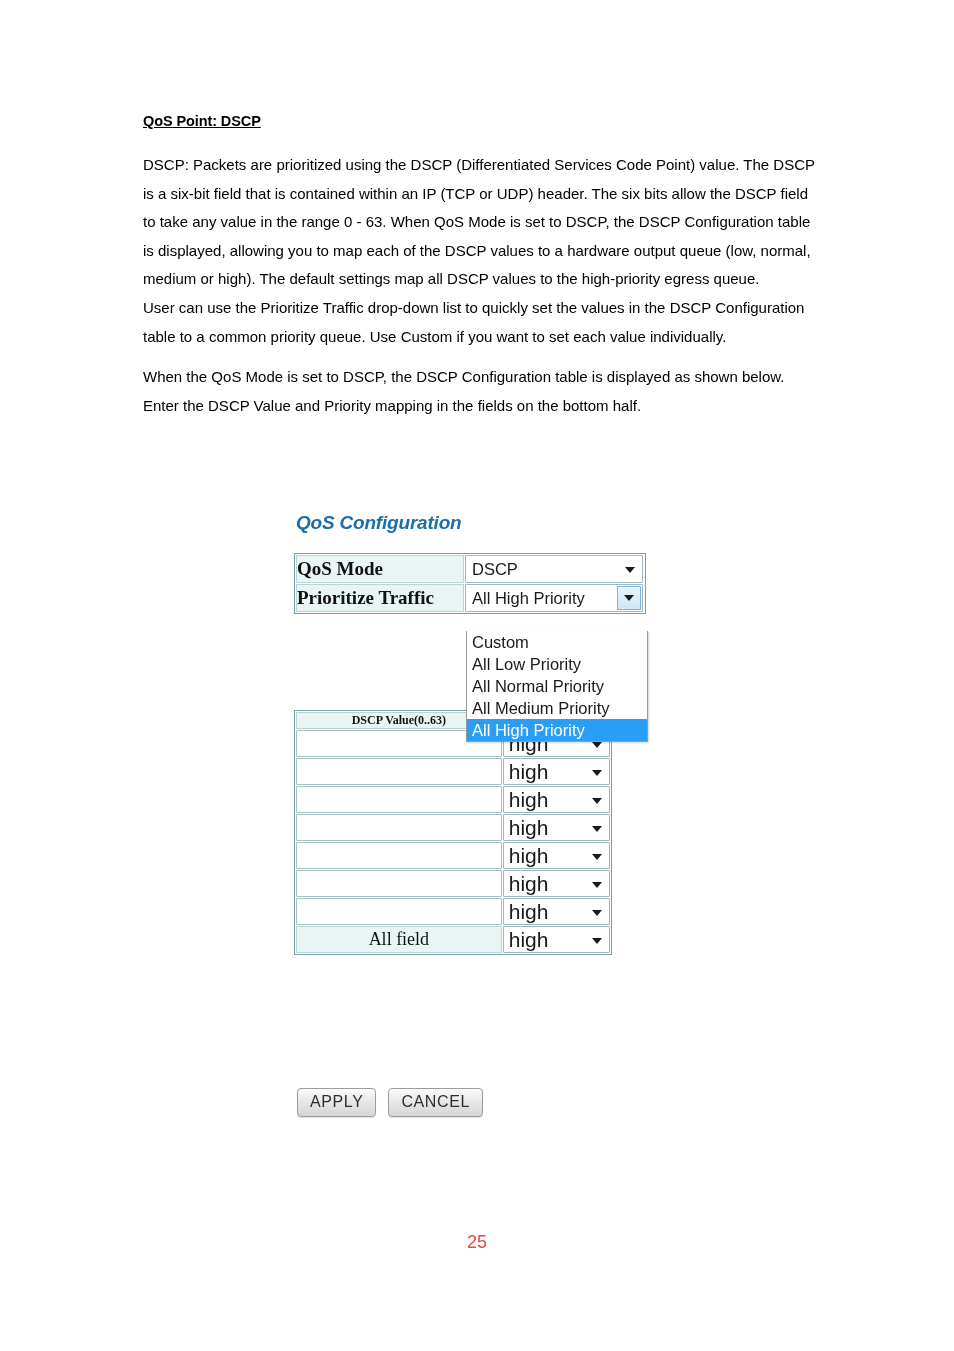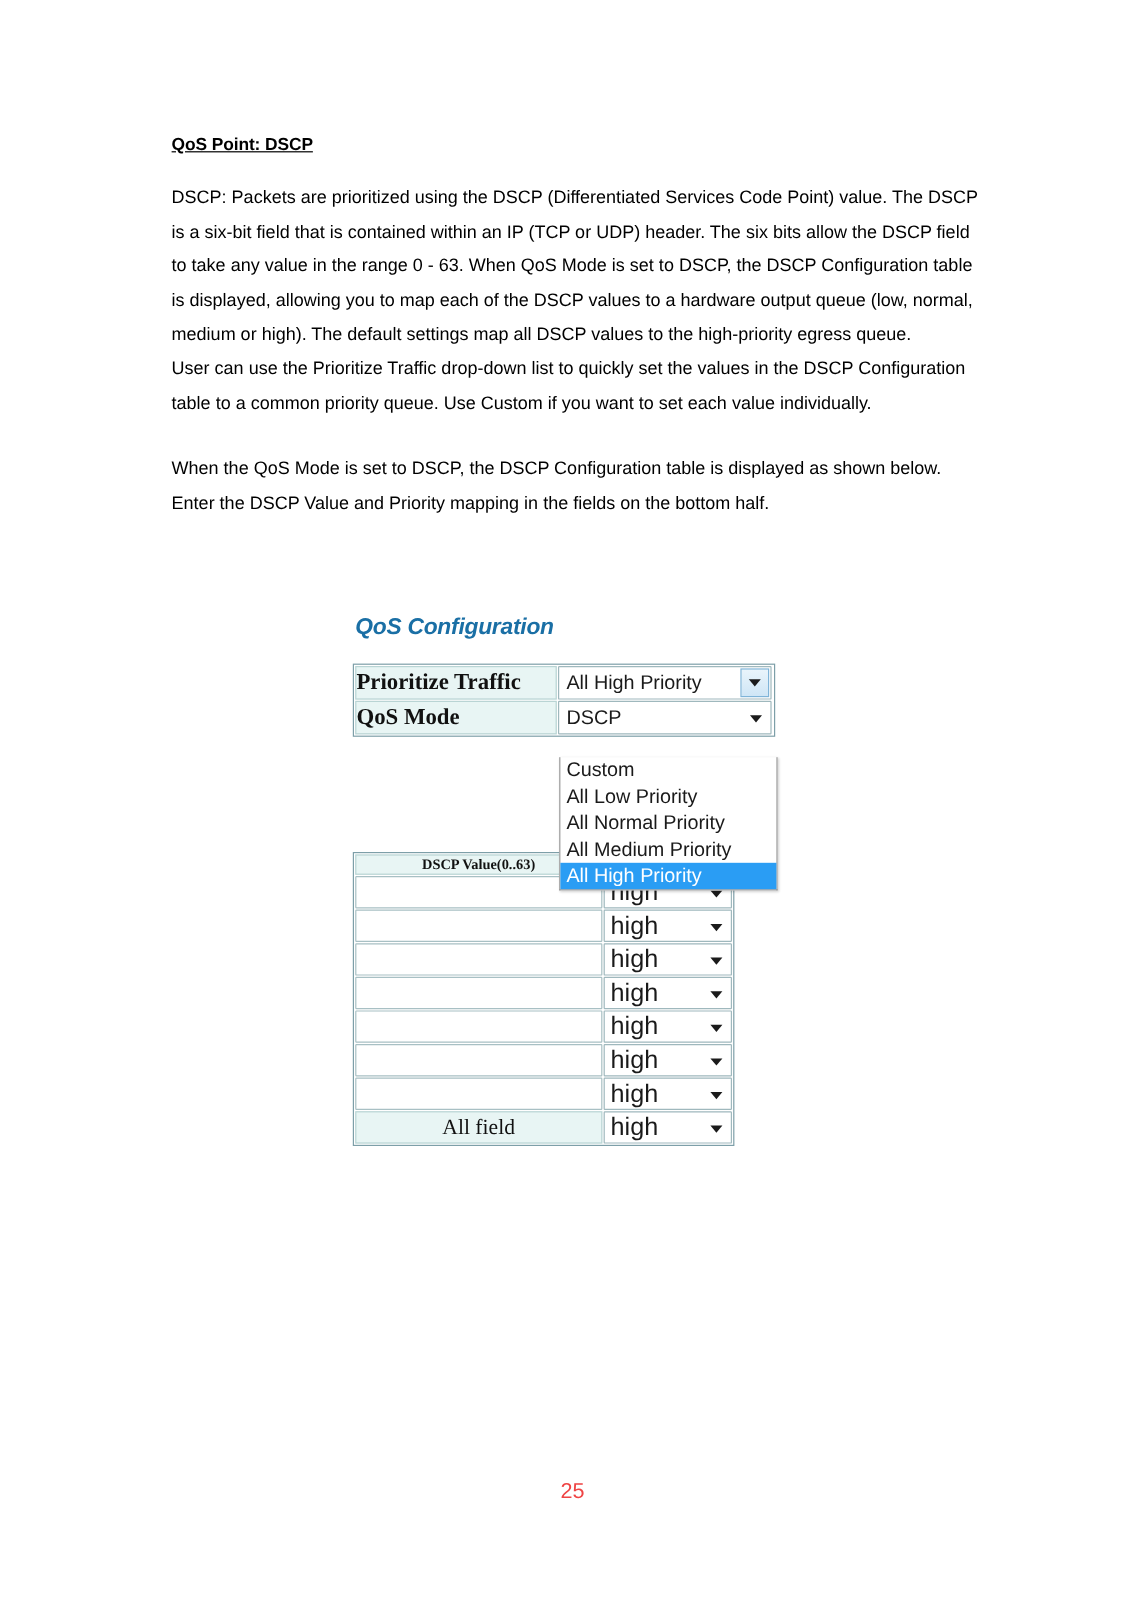--- a/index.html
+++ b/index.html
@@ -35,21 +35,21 @@
   }
 
   .para {
     font-family: "Liberation Sans", sans-serif;
     font-size: 15px;
     line-height: 28.6px;
     margin: 0;
     text-align: left;
   }
   .para + .para { margin-top: 0; }
-  .para.spaced { margin-top: 26px; }
+  .para.spaced { margin-top: 12px; }
 
   
   .webui {
     position: absolute;
     left: 294px;
     top: 512px;
     width: 400px;
   }
 
   .ui-title {
@@ -289,39 +289,39 @@
   <p class="para spaced">When the QoS Mode is set to DSCP, the DSCP Configuration table is displayed as shown below. Enter the DSCP Value and Priority mapping in the fields on the bottom half.</p>
 </div>
 
 <div class="webui">
 
   <div class="ui-title">QoS Configuration</div>
 
   <table class="qos-table">
     <tbody>
         <tr>
+      <td class="cell-label">QoS Mode</td>
+      <td class="cell-field">
+        <div class="sel sel-wide">
+          <span>DSCP</span>
+          <span class="arrow"></span>
+        </div>
+      </td>
+    </tr>
+    <tr>
       <td class="cell-label">Prioritize Traffic</td>
       <td class="cell-field">
         <div class="sel sel-wide open-ctl">
           <span>All High Priority</span>
           <span class="arrow-box">
                 <i></i>
               </span>
         </div>
       </td>
     </tr>
-    <tr>
-      <td class="cell-label">QoS Mode</td>
-      <td class="cell-field">
-        <div class="sel sel-wide">
-          <span>DSCP</span>
-          <span class="arrow"></span>
-        </div>
-      </td>
-    </tr>
   </tbody>
     </table>
 
   <div class="dscp-wrap">
     <table class="dscp-table">
       <tbody>
       <tr>
         <td class="dscp-th col-value">DSCP Value(0..63)</td>
         <td class="dscp-th col-pri">Priority</td>
       </tr>
@@ -416,20 +416,24 @@
           <div class="sel sel-full sel-pri">
             <span>high</span>
             <span class="arrow"></span>
           </div>
         </td>
       </tr>
     </tbody>
       </table>
   </div>
 
+  <div class="btn-row">
+    <button class="btn">APPLY</button>
+    <button class="btn">CANCEL</button>
+  </div>
 </div>
 
 <div class="dropdown-popup">
   <div class="opt">Custom</div>
   <div class="opt">All Low Priority</div>
   <div class="opt">All Normal Priority</div>
   <div class="opt">All Medium Priority</div>
   <div class="opt selected">All High Priority</div>
 </div>
 

